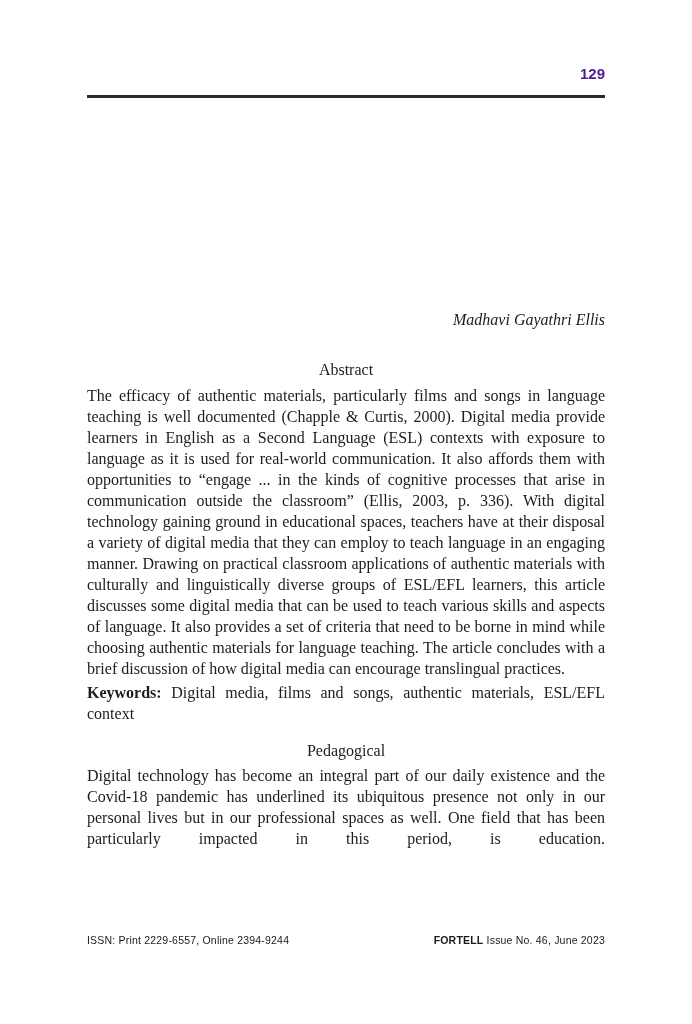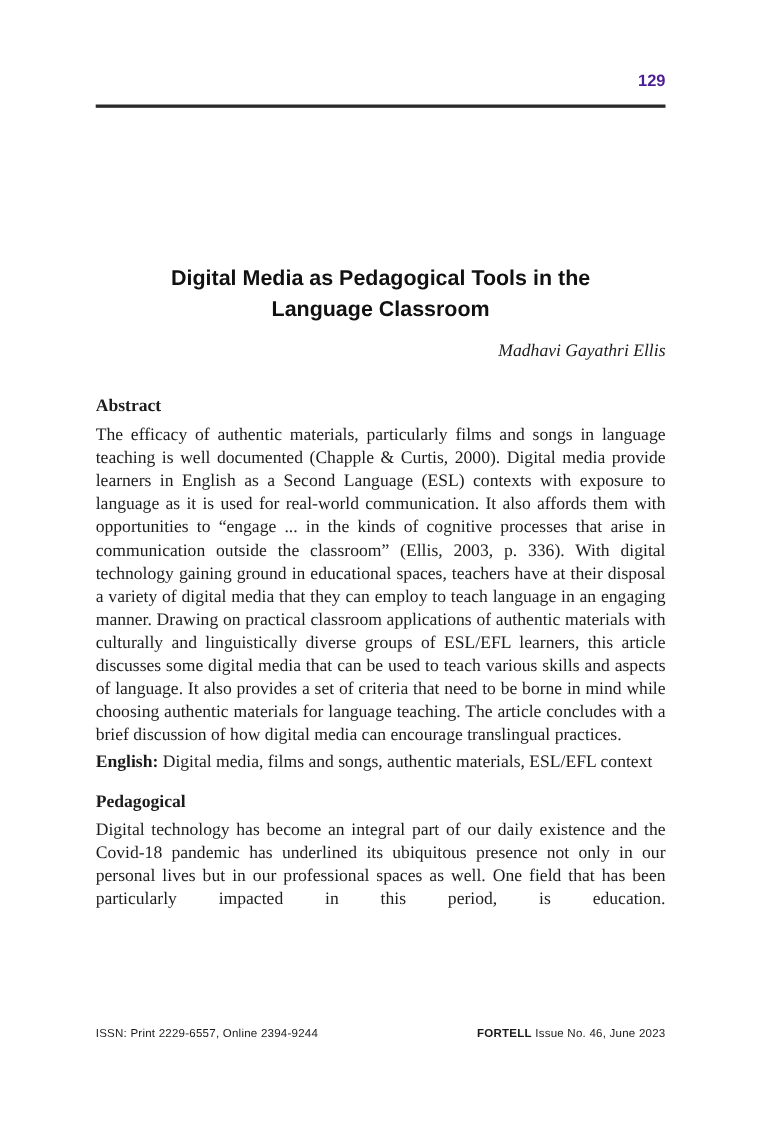--- a/index.html
+++ b/index.html
@@ -60,22 +60,23 @@
   }
   .main {
     position: absolute;
     top: 359px;
     left: 87px;
     width: 518px;
     font-size: 16px;
     line-height: 21px;
   }
   .section-heading {
-    font-weight: 700;
+    font-weight: 400;
     margin: 0 0 5px 0;
+    text-align: center;
   }
   .para {
     margin: 0;
     text-align: justify;
     hyphens: none;
   }
   .para.abstract { margin-bottom: 3px; }
   .para.keywords { margin-bottom: 16px; }
   .para.intro { text-align-last: justify; }
   .heading-intro { margin: 0 0 4px 0; }
@@ -97,35 +98,31 @@
 </style>
 </head>
 <body>
 
 <div class="page">
 
   <div class="page-number">129</div>
 
   <div class="header-rule"></div>
 
-  <div class="title">
-    <div>Digital Media as Pedagogical Tools in the</div>
-    <div>Language Classroom</div>
-  </div>
 
   <div class="author">Madhavi Gayathri Ellis</div>
 
   <div class="main">
 
     <p class="section-heading">Abstract</p>
 
     <p class="para abstract">The efficacy of authentic materials, particularly films and songs in language teaching is well documented (Chapple &amp; Curtis, 2000). Digital media provide learners in English as a Second Language (ESL) contexts with exposure to language as it is used for real-world communication. It also affords them with opportunities to “engage ... in the kinds of cognitive processes that arise in communication outside the classroom” (Ellis, 2003, p. 336). With digital technology gaining ground in educational spaces, teachers have at their disposal a variety of digital media that they can employ to teach language in an engaging manner. Drawing on practical classroom applications of authentic materials with culturally and linguistically diverse groups of ESL/EFL learners, this article discusses some digital media that can be used to teach various skills and aspects of language. It also provides a set of criteria that need to be borne in mind while choosing authentic materials for language teaching. The article concludes with a brief discussion of how digital media can encourage translingual practices.</p>
 
     <p class="para keywords">
-      <span class="bold">English:</span>
+      <span class="bold">Keywords:</span>
       <span>Digital media, films and songs, authentic materials, ESL/EFL context</span>
     </p>
 
     <p class="section-heading heading-intro">Pedagogical</p>
 
     <p class="para intro">Digital technology has become an integral part of our daily existence and the Covid-18 pandemic has underlined its ubiquitous presence not only in our personal lives but in our professional spaces as well. One field that has been particularly impacted in this period, is education.</p>
 
   </div>
 
   <div class="footer">

